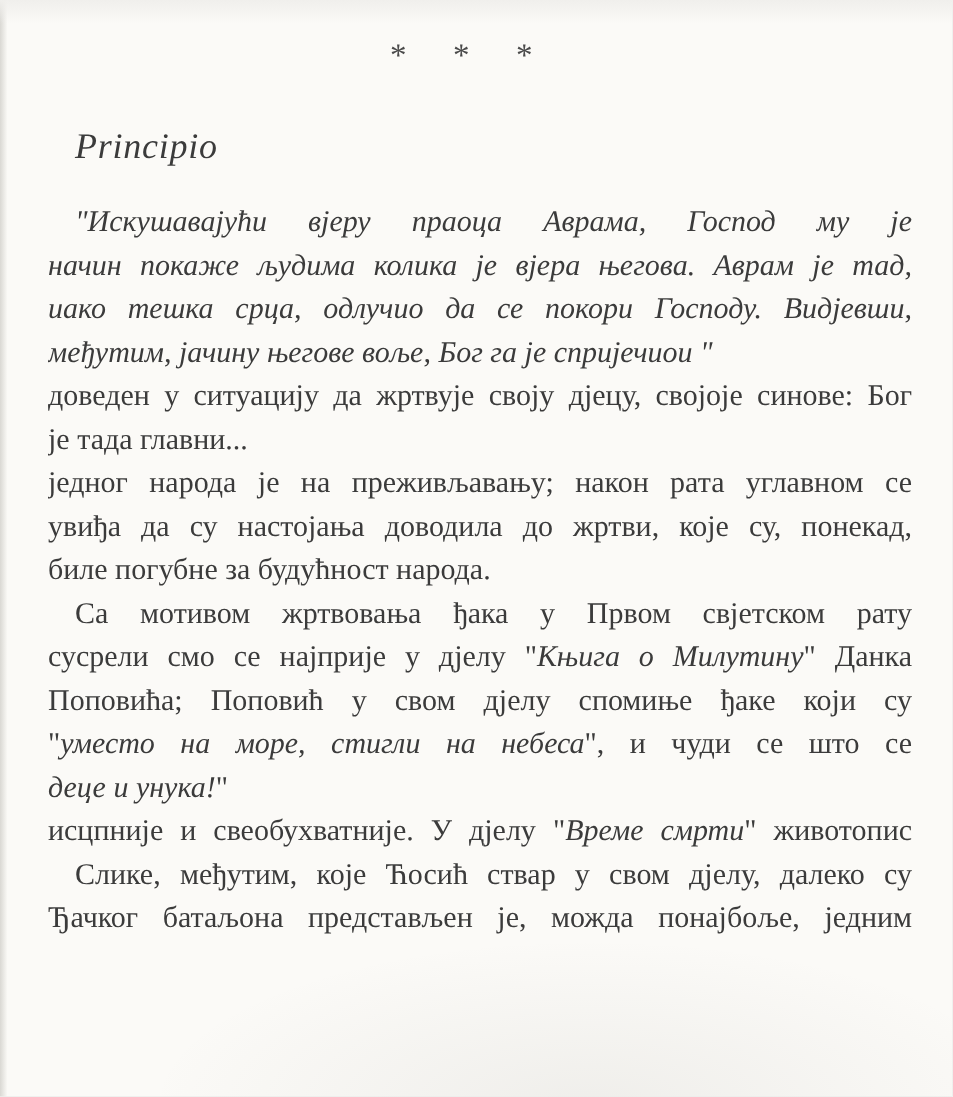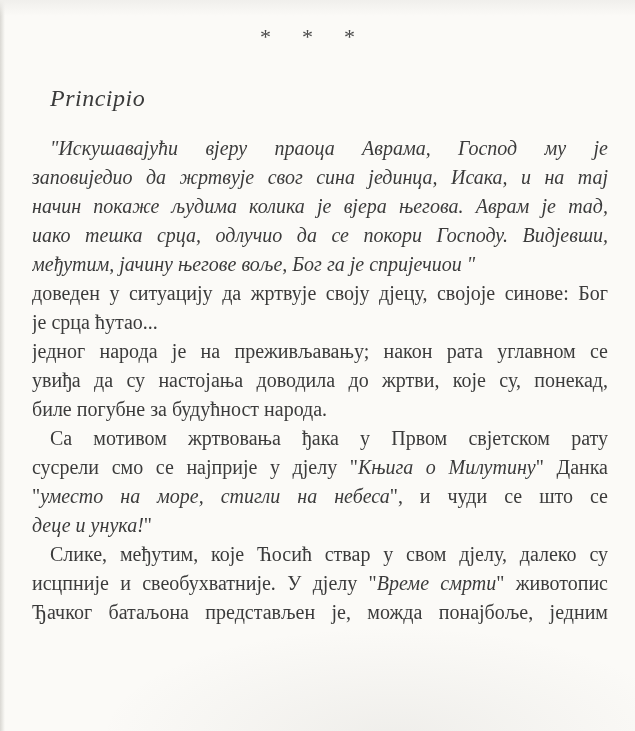--- a/index.html
+++ b/index.html
@@ -61,39 +61,39 @@
 <div class="page">
   <div class="divider">
     <span class="ast">*</span>
     <span class="ast">*</span>
     <span class="ast">*</span>
   </div>
   <div class="heading">Principio</div>
   <div class="body">
       <div class="para italic">
         <div class="line indent"><span>"Искушавајући вјеру праоца Аврама, Господ му је</span></div>
-        <div class="line"><span>заповиједио да жртвује свог сина јединца, Исака, и на тај</span></div>
         <div class="line"><span>начин покаже људима колика је вјера његова. Аврам је тад,</span></div>
         <div class="line"><span>иако тешка срца, одлучио да се покори Господу. Видјевши,</span></div>
         <div class="line last"><span>међутим, јачину његове воље, Бог га је спријечиои "</span></div>
       </div>
       <div class="para">
         <div class="line"><span>доведен у ситуацију да жртвује своју дјецу, својоје синове: Бог</span></div>
-        <div class="line last"><span>је срца ћутао...</span></div>
+        <div class="line last"><span>је тада главни...</span></div>
       </div>
       <div class="para">
         <div class="line"><span>једног народа је на преживљавању; након рата углавном се</span></div>
         <div class="line"><span>увиђа да су настојања доводила до жртви, које су, понекад,</span></div>
         <div class="line last"><span>биле погубне за будућност народа.</span></div>
       </div>
       <div class="para">
         <div class="line indent"><span>Са мотивом жртвовања ђака у Првом свјетском рату</span></div>
         <div class="line"><span>сусрели смо се најприје у дјелу "</span><span class="it">Књига о Милутину</span><span>" Данка</span></div>
+        <div class="line"><span>Поповића; Поповић у свом дјелу спомиње ђаке који су</span></div>
         <div class="line"><span>"</span><span class="it">уместо на море, стигли на небеса</span><span>", и чуди се што се</span></div>
         <div class="line last"><span class="it">деце и унука!</span><span>"</span></div>
       </div>
       <div class="para">
+        <div class="line"><span>исцпније и свеобухватније. У дјелу "</span><span class="it">Време смрти</span><span>" животопис</span></div>
         <div class="line indent"><span>Слике, међутим, које Ћосић ствар у свом дјелу, далеко су</span></div>
-        <div class="line"><span>исцпније и свеобухватније. У дјелу "</span><span class="it">Време смрти</span><span>" животопис</span></div>
         <div class="line"><span>Ђачког батаљона представљен је, можда понајбоље, једним</span></div>
       </div>
     </div>
 </div>
 
 </body></html>

